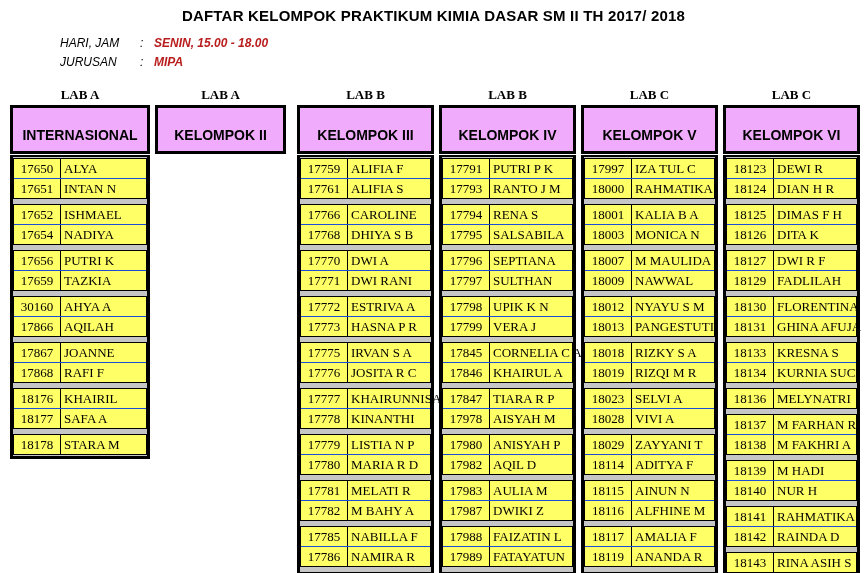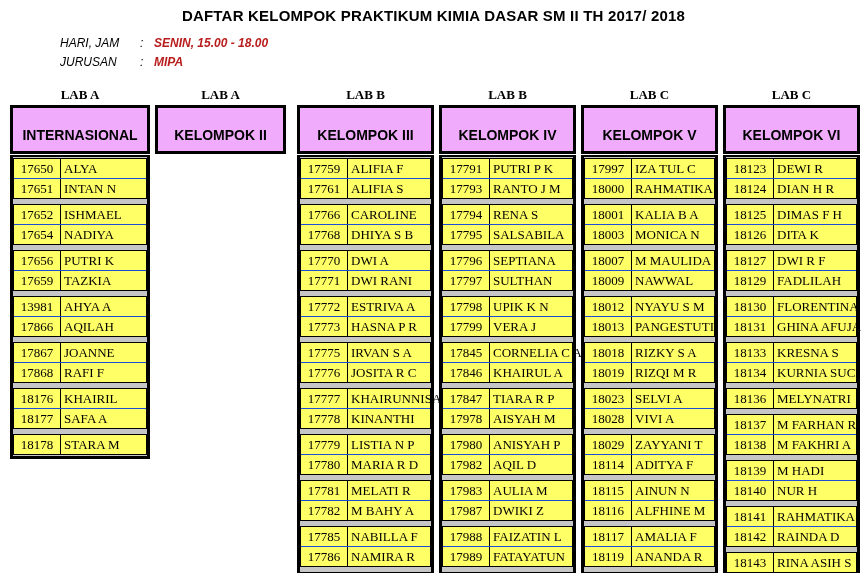--- a/index.html
+++ b/index.html
@@ -101,21 +101,21 @@
               <div class="id-cell">17656</div>
               <div class="name-cell">PUTRI K</div>
             </div>
             <div class="row">
               <div class="id-cell">17659</div>
               <div class="name-cell">TAZKIA</div>
             </div>
           </div>
           <div class="pair">
             <div class="row">
-              <div class="id-cell">13981</div>
+              <div class="id-cell">30160</div>
               <div class="name-cell">AHYA A</div>
             </div>
             <div class="row">
               <div class="id-cell">17866</div>
               <div class="name-cell">AQILAH</div>
             </div>
           </div>
           <div class="pair">
             <div class="row">
               <div class="id-cell">17867</div>

